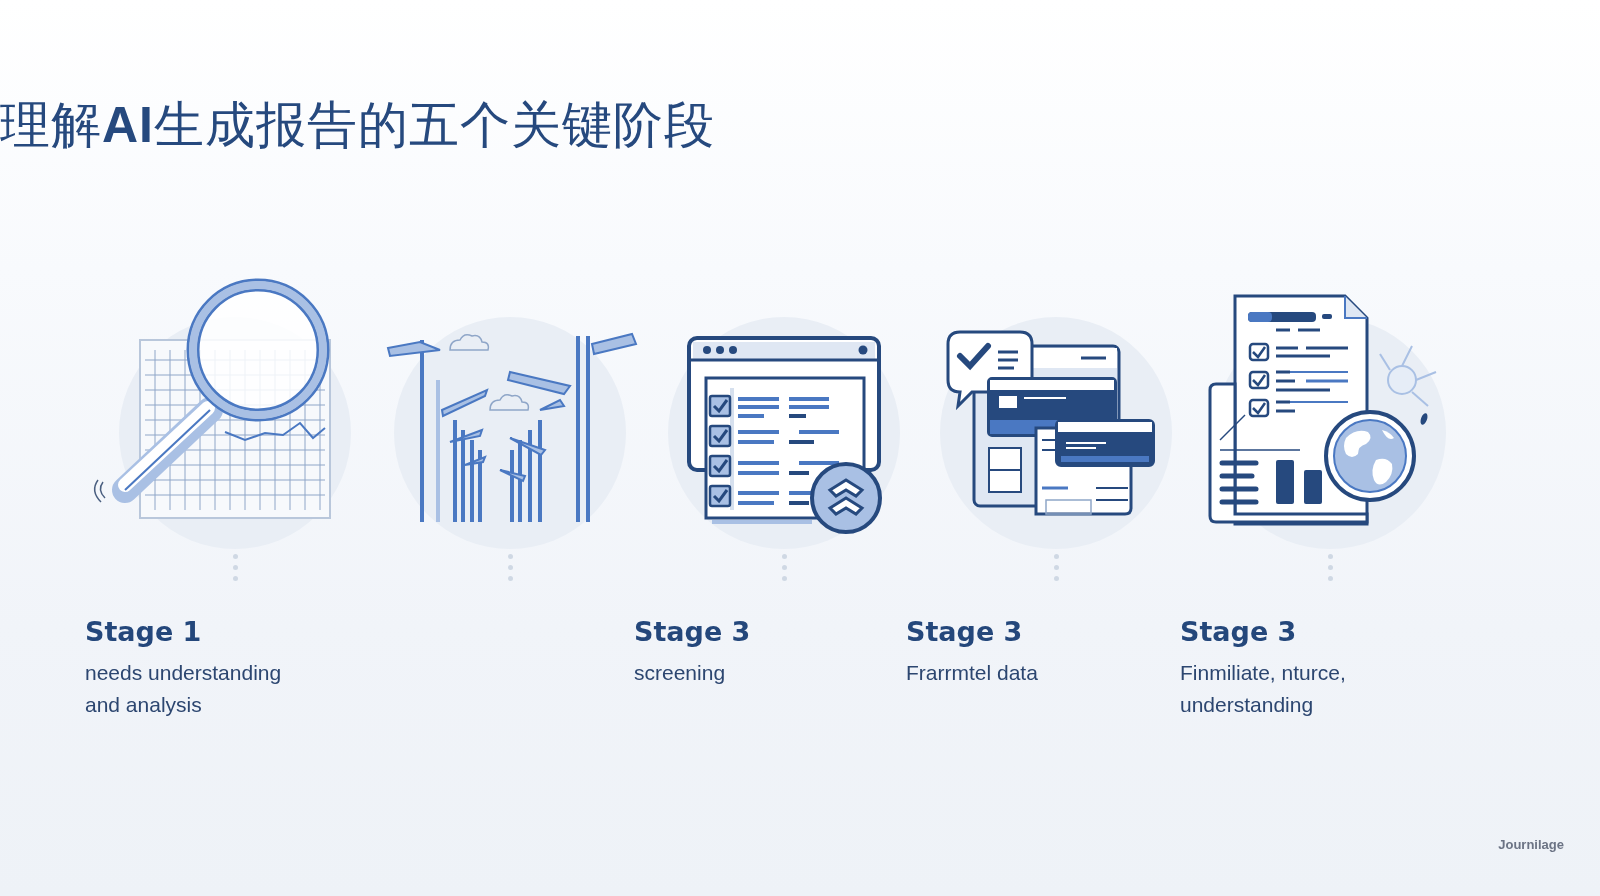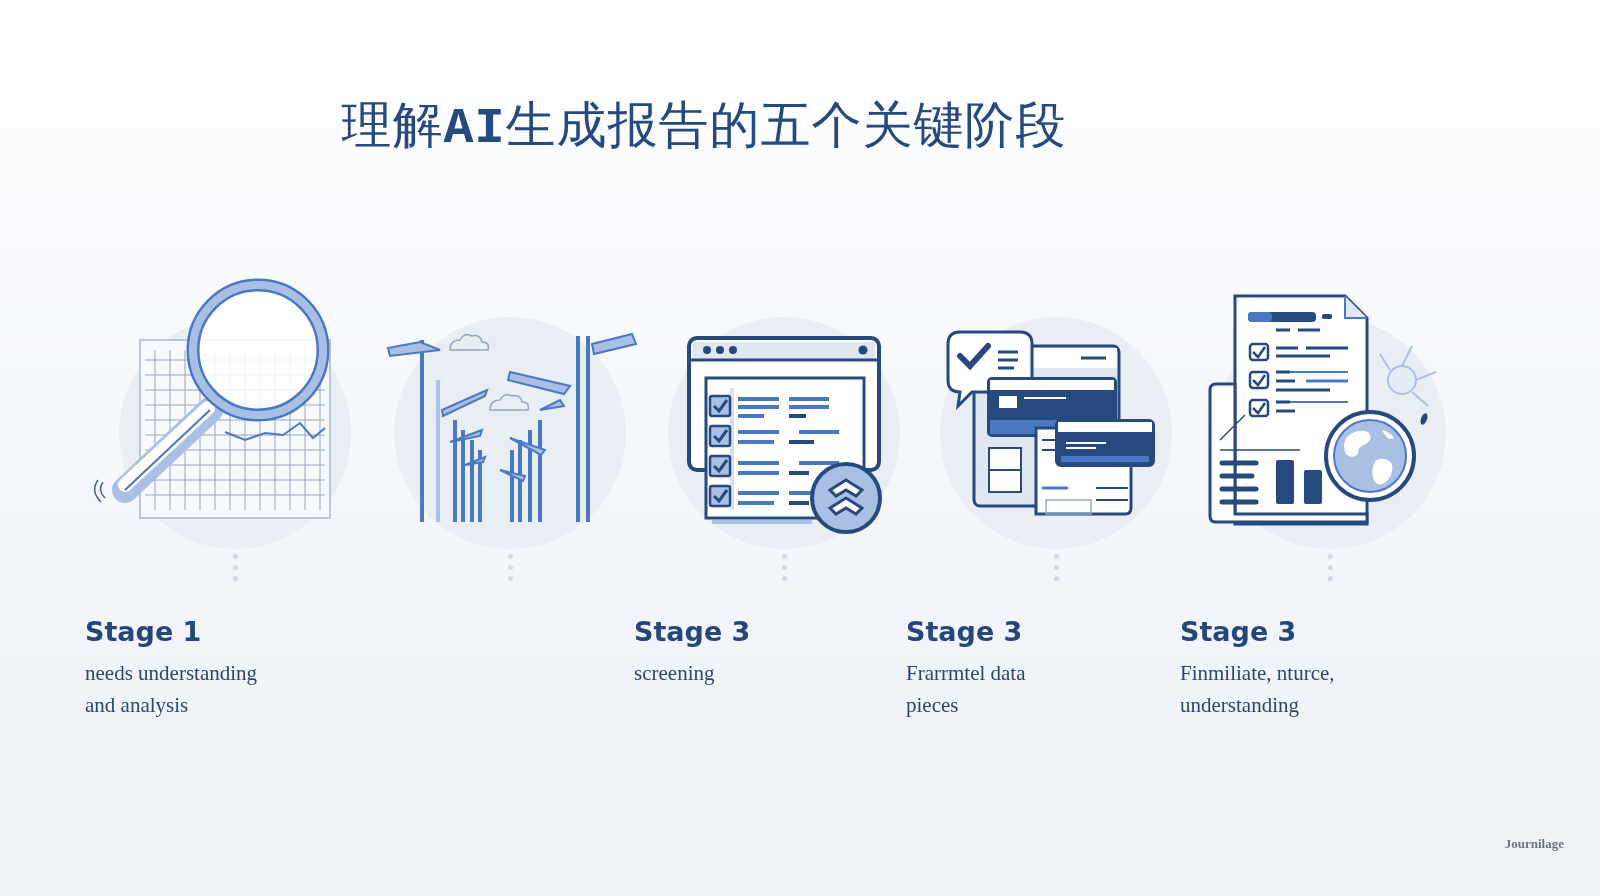--- a/index.html
+++ b/index.html
@@ -6,22 +6,21 @@
   html, body { width: 1600px; height: 896px; overflow: hidden; }
   body {
     font-family: "Liberation Sans", "DejaVu Sans", sans-serif;
     background: linear-gradient(180deg, #ffffff 0%, #f8fafd 30%, #f1f4f9 70%, #eef2f7 100%);
     position: relative;
     color: #23467a;
   }
   .title {
     position: absolute;
     top: 92px; left: 0; width: 1408px;
-    text-align: center;
-    font-family: Liberation Mono, monospace;
+    font-family: Liberation Sans, sans-serif;
     font-size: 50px;
     font-weight: normal;
     color: #26497e;
     letter-spacing: 1px;
   }
   .title .ai { font-weight: bold; }
   .stages {
     position: absolute;
     top: 260px; left: 0; width: 1600px; height: 520px;
   }
@@ -66,29 +65,29 @@
     font-size: 27px;
     font-weight: bold;
     color: #24477b;
     font-family: "DejaVu Sans", sans-serif;
   }
   .stage-desc {
     margin-top: 10px;
     font-size: 21px;
     line-height: 32px;
     color: #2c4670;
-    font-family: Liberation Serif, serif;
+    font-family: Liberation Sans, sans-serif;
   }
   .brand {
     position: absolute;
     right: 36px; bottom: 44px;
     font-size: 13px;
     font-weight: bold;
     color: #6b7384;
-    font-family: Liberation Serif, serif;
+    font-family: Liberation Sans, sans-serif;
     margin-top: 43px;
   }
 </style>
 </head>
 <body>
 
 <h1 class="title"><span>理解</span><span class="ai">AI</span><span>生成报告的五个关键阶段</span></h1>
 
 <div class="stages">
 
@@ -290,21 +289,20 @@
       </svg>
     </div>
     <div class="connector">
         <span></span>
         <span></span>
         <span></span>
       </div>
     <div class="stage-title">Stage 3</div>
     <div class="stage-desc">
       <div>Frarrmtel data</div>
-      <div>pieces</div>
     </div>
   </div>
 
   <div class="stage" style="left:1330px;">
     <div class="icon-wrap">
       <div class="icon-bg"></div>
       <svg viewBox="0 0 300 300">
 
         <g stroke="#a9c0e4" stroke-width="2" fill="none">
           <circle cx="222" cy="120" r="14" fill="#e6edf7"></circle>

